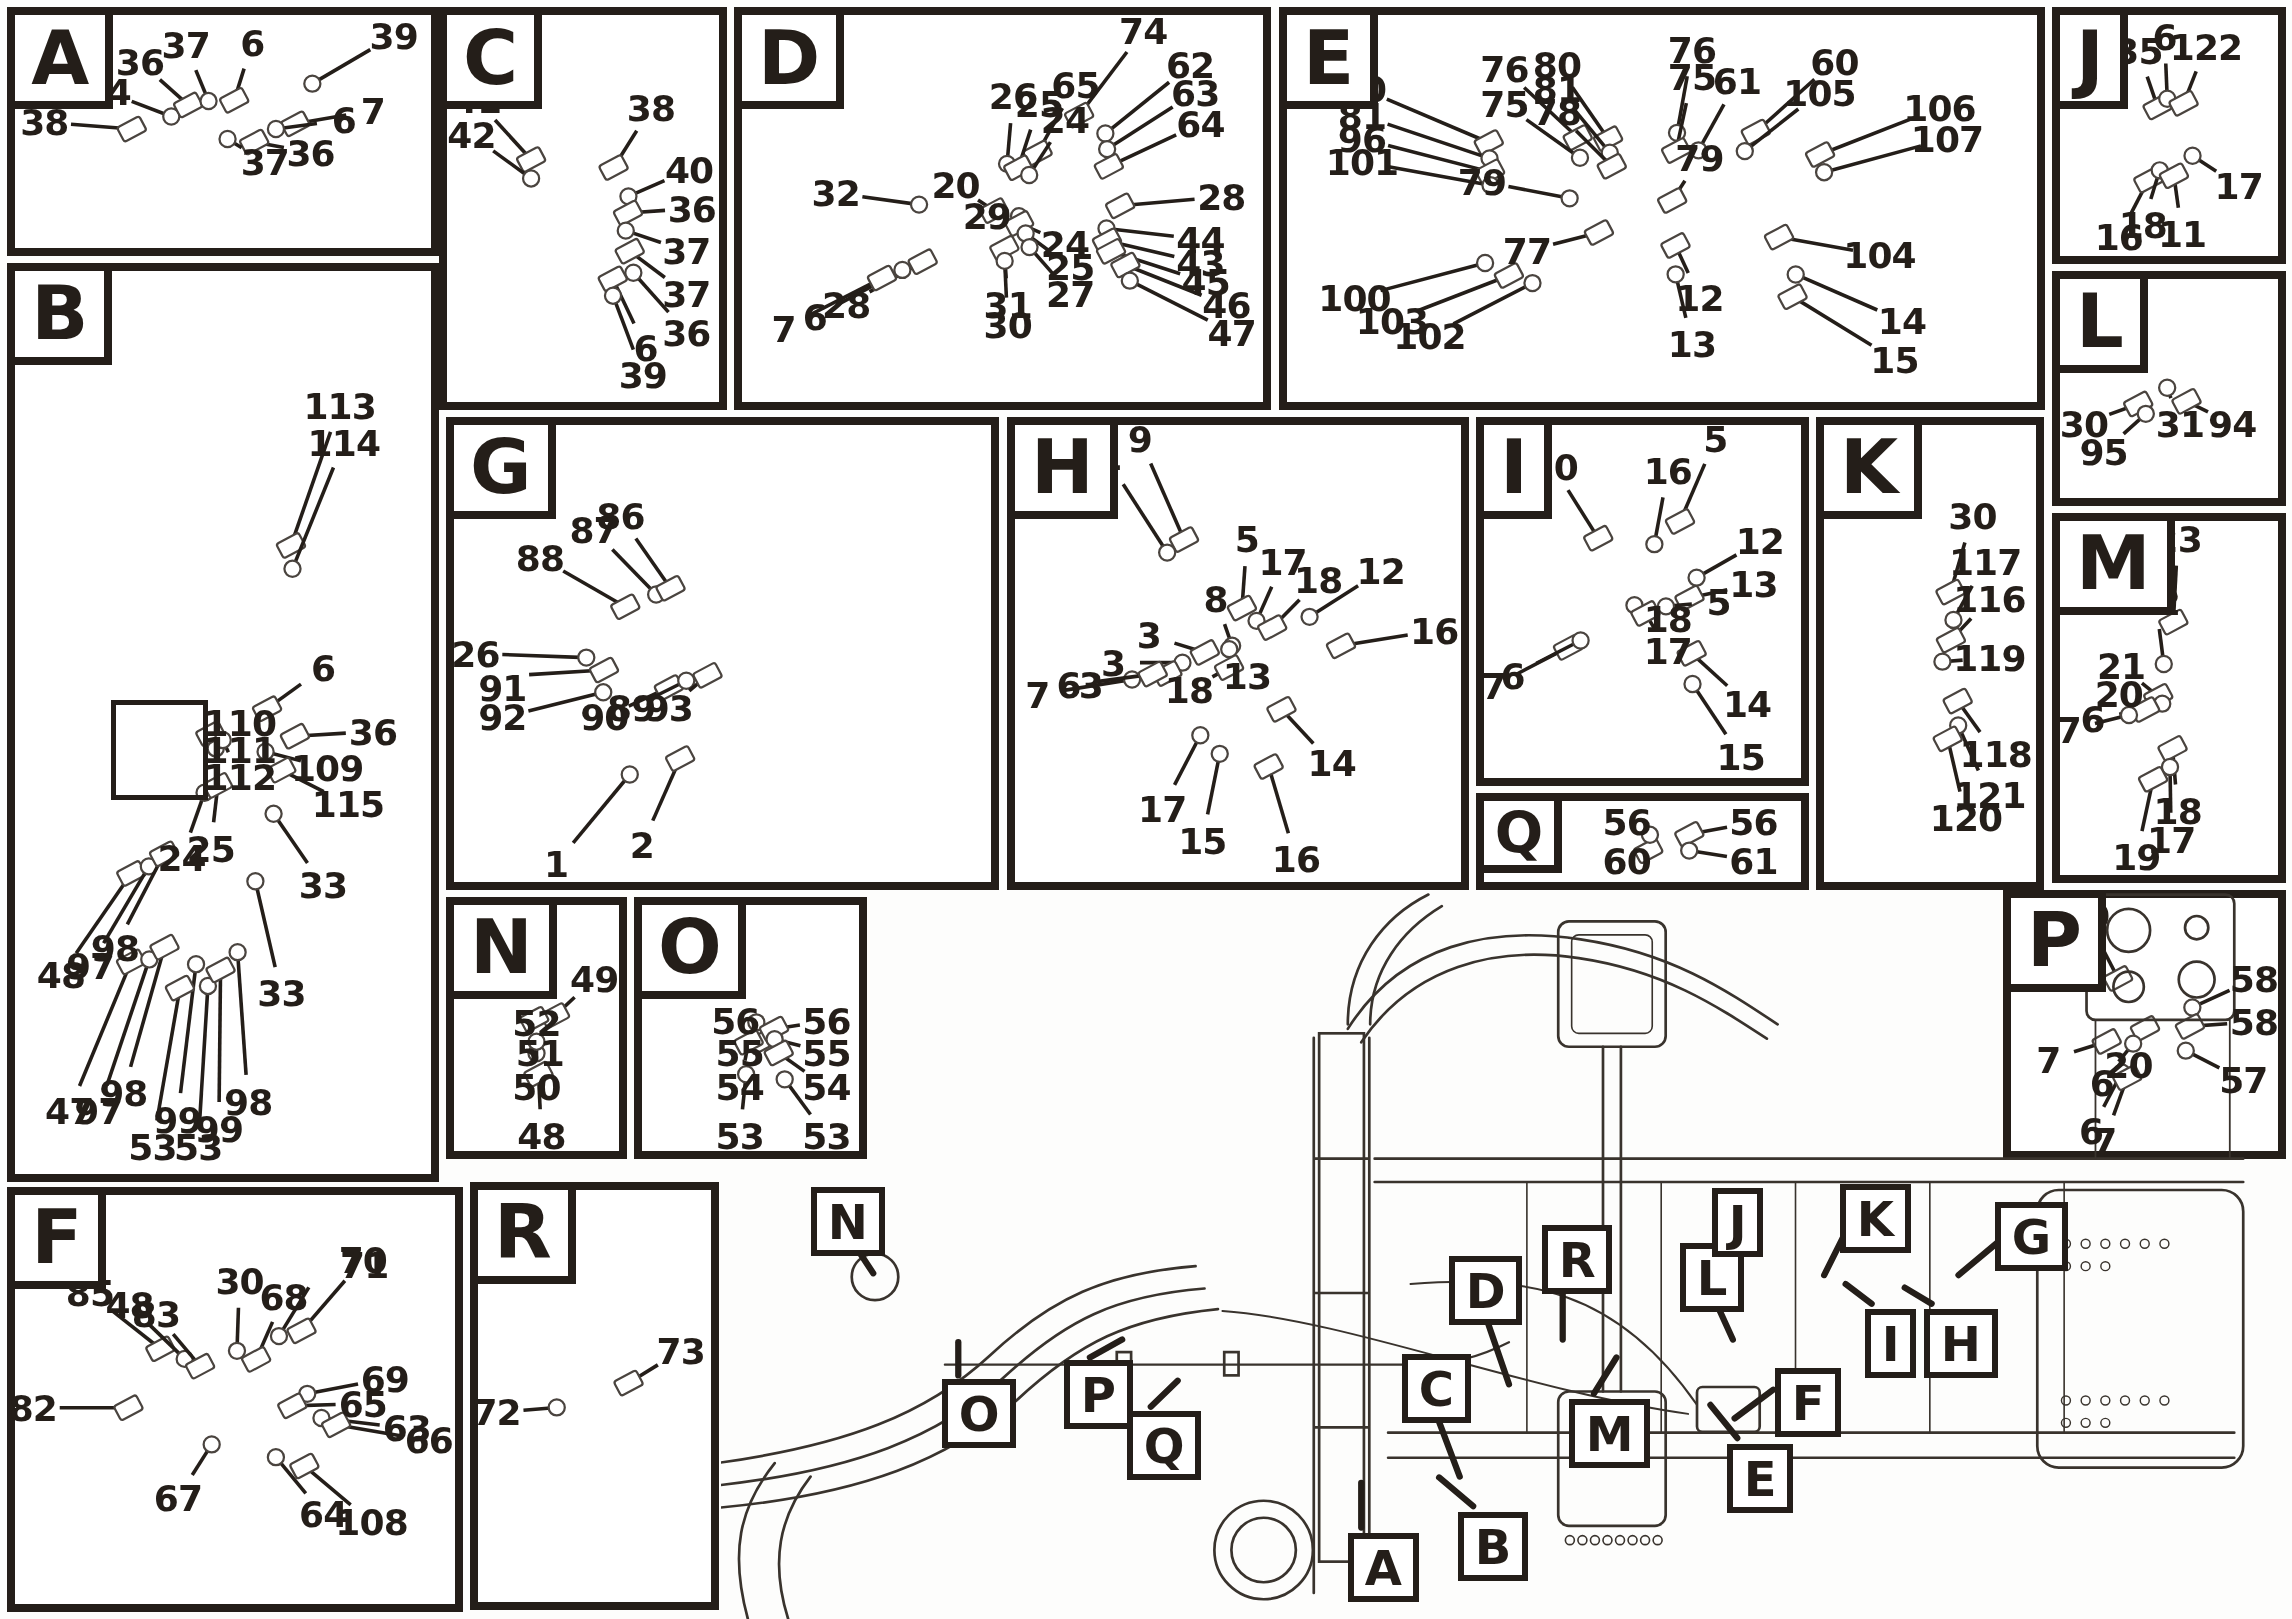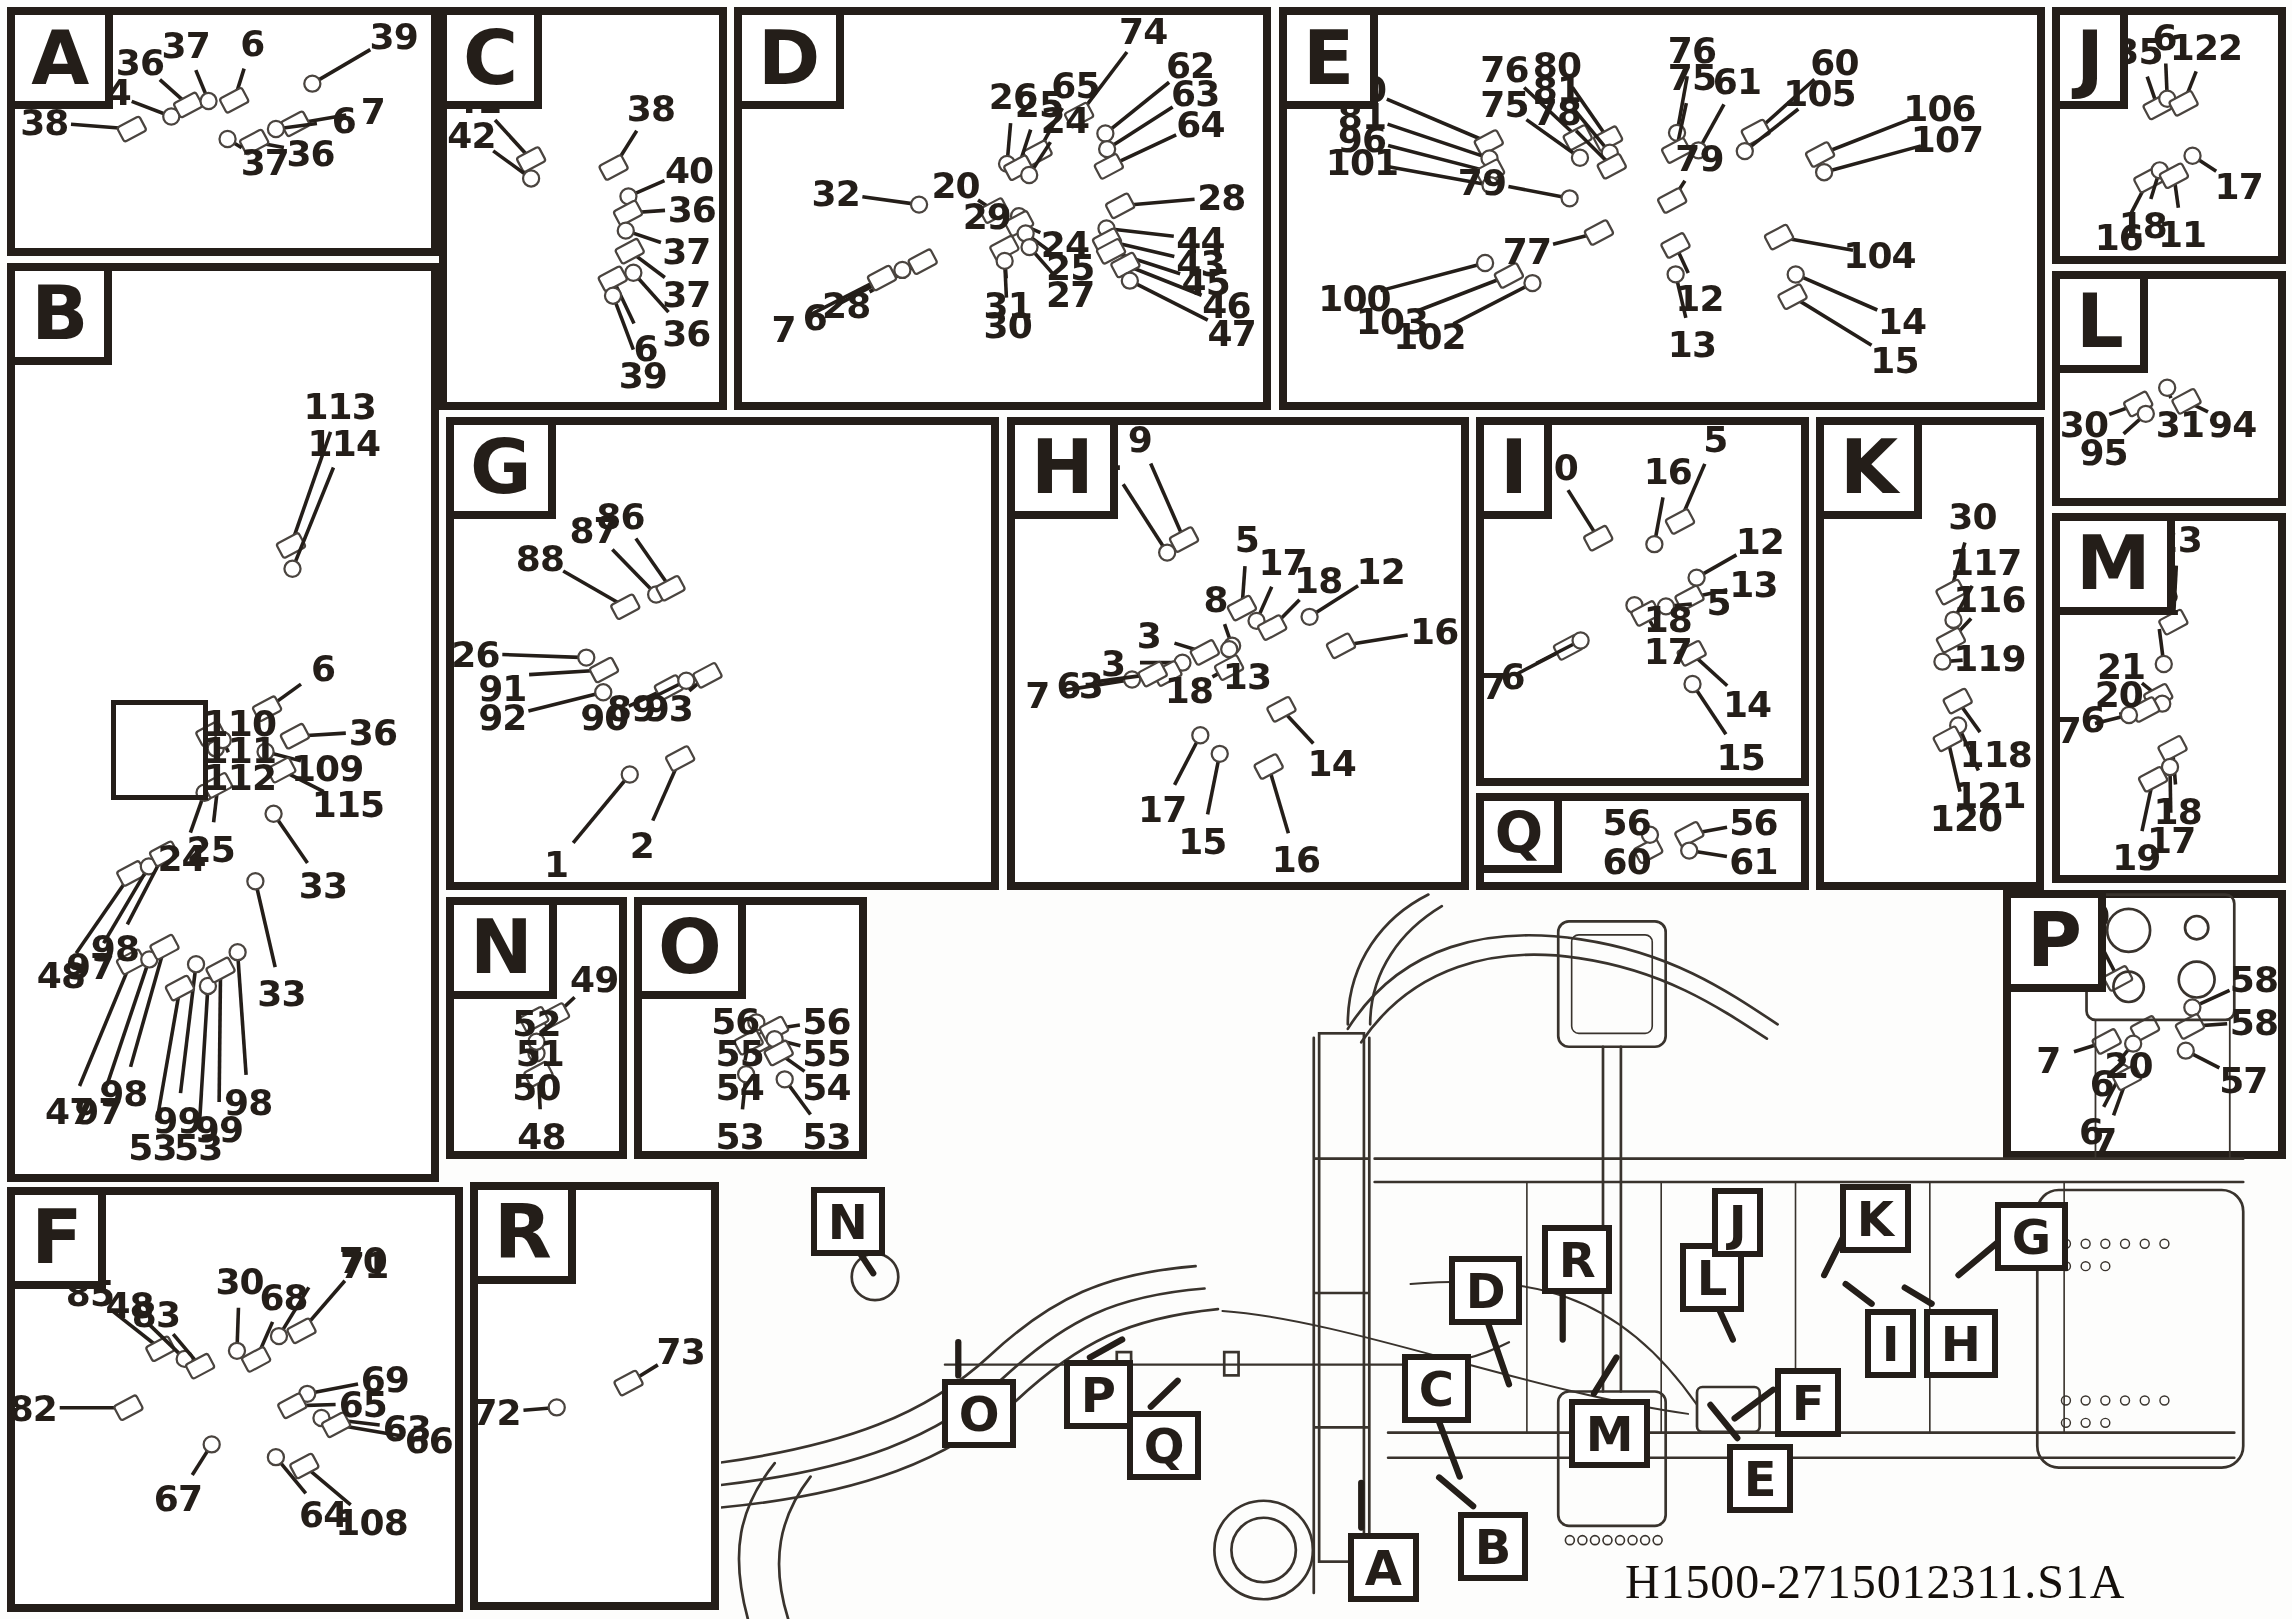--- a/index.html
+++ b/index.html
@@ -910,16 +910,15 @@
       <div class="marker" style="left: 1727px; top: 1444px;">E</div>
       <div class="marker" style="left: 1775px; top: 1368px;">F</div>
       <div class="marker" style="left: 1680px; top: 1243px;">L</div>
       <div class="marker" style="left: 1712px; top: 1188px;">J</div>
       <div class="marker" style="left: 1840px; top: 1184px;">K</div>
       <div class="marker" style="left: 1865px; top: 1309px;">I</div>
       <div class="marker" style="left: 1924px; top: 1309px;">H</div>
       <div class="marker" style="left: 1995px; top: 1202px;">G</div>
     </div>
 
-  <div id="part-number">H1500-2715012311.S1A</div>
 
 </div>
 
 
 </body></html>

